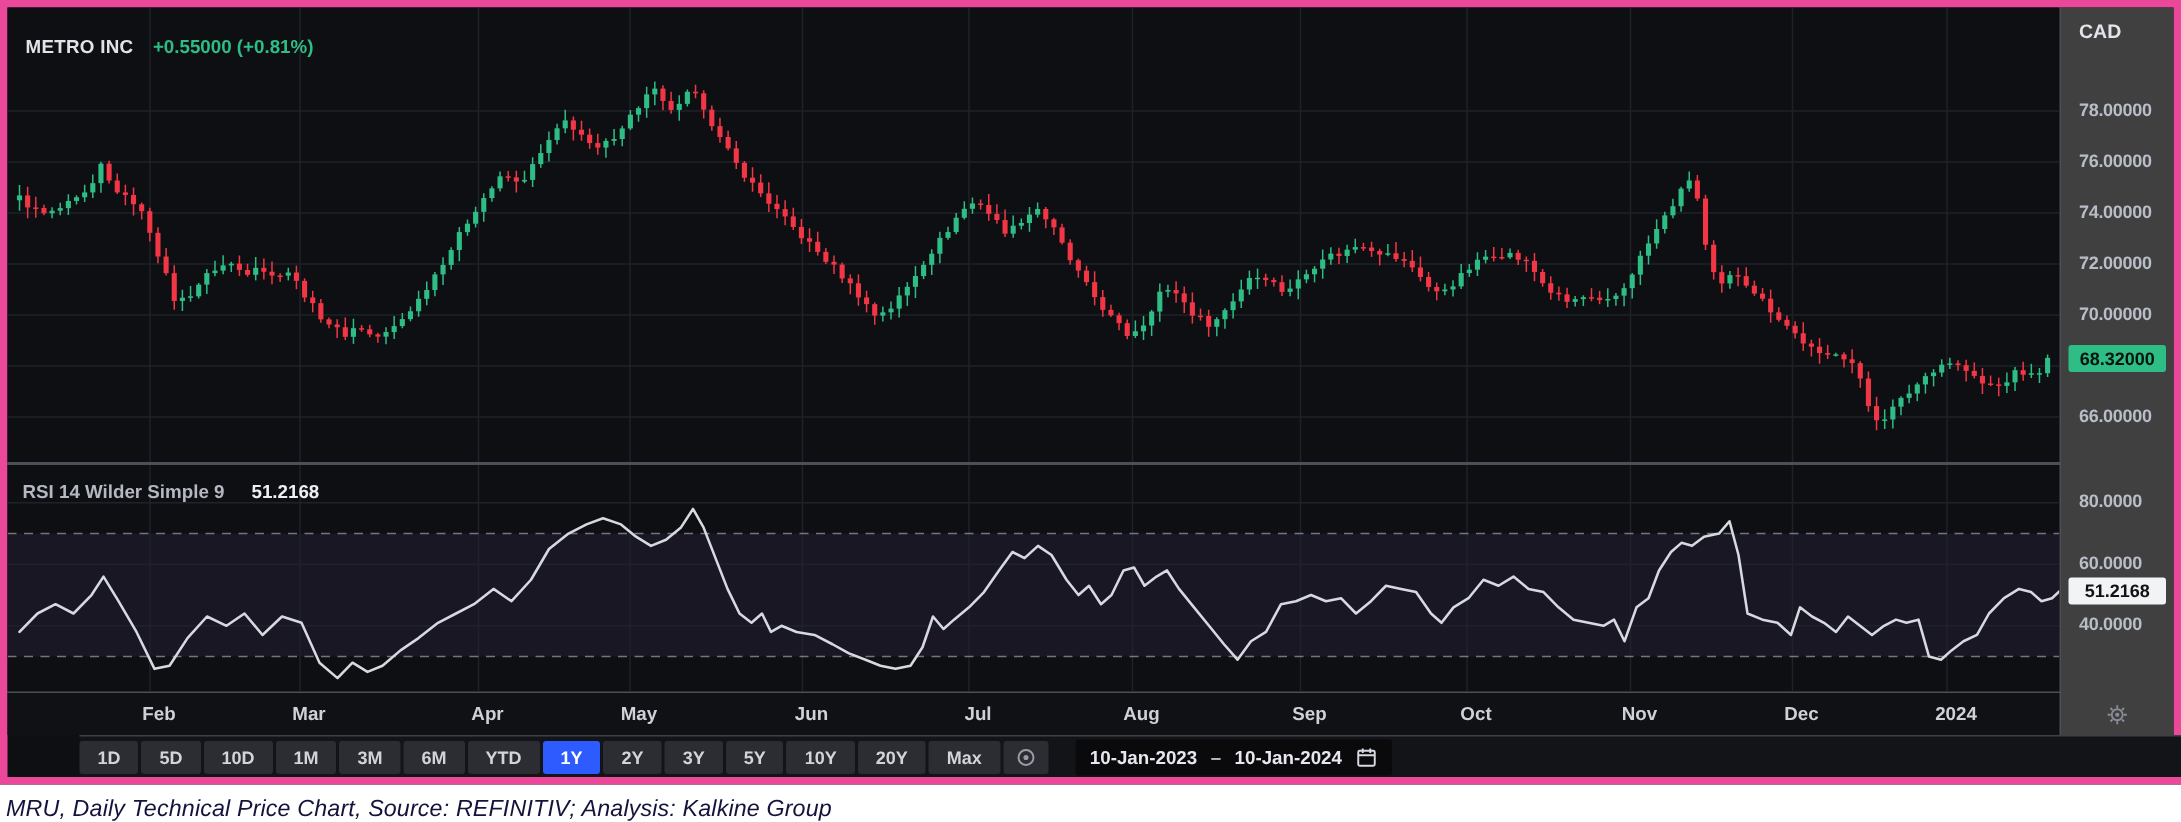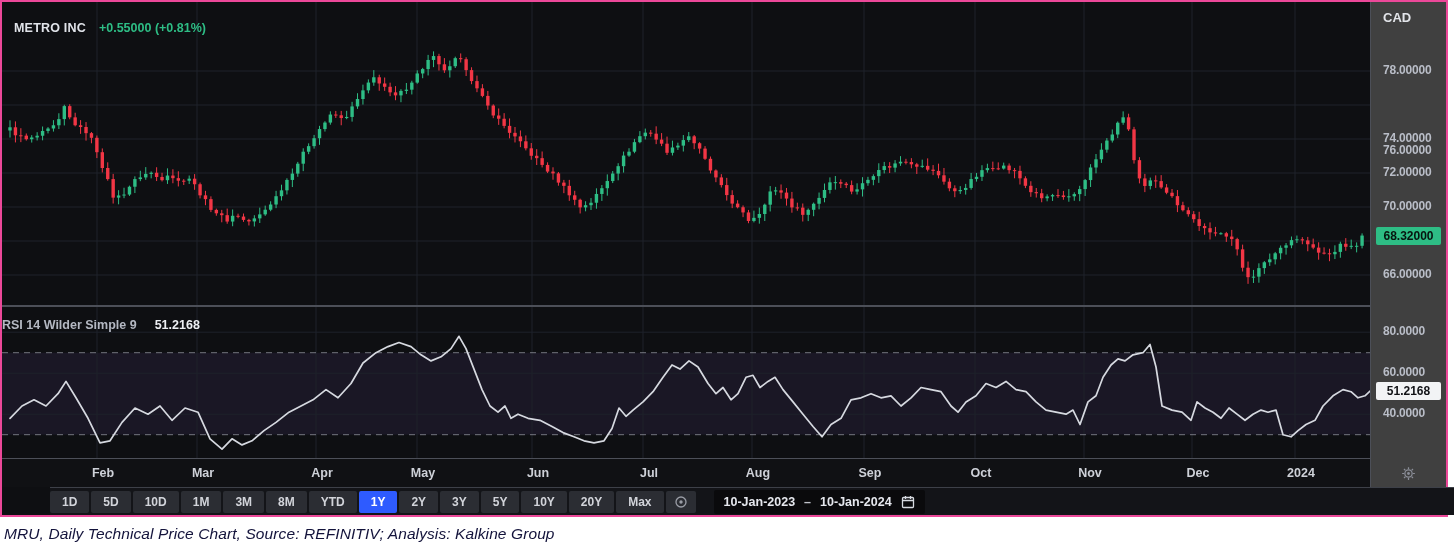--- a/index.html
+++ b/index.html
@@ -1,33 +1,33 @@
 <!DOCTYPE html>
 <html><head>
 <meta charset="utf-8">
 <style>
   html,body{margin:0;padding:0;background:#ffffff;font-family:"Liberation Sans",sans-serif;}
   .page{width:1454px;height:548px;position:relative;overflow:hidden;}
-  .widget{position:relative;width:1444px;height:513px;background:#0e0f12;border:2px solid #ec4899;}
+  .widget{position:relative;width:1444px;height:513px;background:#0e0f12;border:5px solid #ec4899;}
   .panel{position:absolute;left:0;width:1368px;overflow:hidden;background:#0e0f12;}
   .panel svg{position:absolute;left:0;top:0;display:block;}
   #price-panel{top:0;height:303px;}
   #rsi-panel{top:305px;height:151px;}
   .hsep{position:absolute;left:0;width:100%;background:#4c4f58;}
   #sep1{top:303px;height:2px;}
   #sep2{top:456px;height:1px;}
   .vsep{position:absolute;left:1368px;top:0;width:1px;height:485px;background:#4c4f58;}
   
   .legend{position:absolute;display:flex;align-items:baseline;z-index:5;white-space:nowrap;}
   #price-legend{top:19px;left:12px;gap:13px;font-size:12.5px;font-weight:700;}
   .sym{color:#e0e3e9;letter-spacing:.2px;}
   .ohlc-item .k{color:#cdd0d8;margin-right:1px;}
   .ohlc-item .v{color:#2ebd85;}
   .chg{color:#2ebd85;}
-  #rsi-legend{top:11px;left:0;gap:18px;font-size:12.5px;}
+  #rsi-legend{top:11px;left:10px;gap:18px;font-size:12.5px;}
   #rsi-title{color:#b4b8c2;font-weight:600;}
   #rsi-value{color:#edeff3;font-weight:700;}
   
   #timeaxis{position:absolute;left:0;top:457px;width:1368px;height:28px;background:#101114;}
   .month{position:absolute;top:7px;transform:translateX(-50%);font-size:12.5px;font-weight:600;color:#ced1d8;padding-left:12px;}
   
   #axiscol{position:absolute;left:1369px;top:0;width:75px;height:485px;background:#404040;}
   .cad{position:absolute;top:8px;left:12px;display:flex;align-items:center;gap:5px;color:#e2e4e9;font-size:13px;font-weight:700;cursor:pointer;}
   .ytick{position:absolute;left:12px;font-size:12px;font-weight:600;color:#b9bdc7;letter-spacing:-.2px;}
   .badge{position:absolute;left:5px;right:5px;height:18px;border-radius:2px;display:flex;align-items:center;justify-content:center;font-size:12px;font-weight:700;z-index:4;}
@@ -628,21 +628,21 @@
 
     <div id="axiscol">
       <div class="cad">
         <span>CAD</span>
         <svg width="8" height="5" viewBox="0 0 8 5">
           <path d="M0.5 0.5 L4 4 L7.5 0.5" stroke="#9b9eа8" stroke-width="1.4" fill="none"></path>
         </svg>
       </div>
       <div id="price-ticks">
           <div class="ytick" style="top: 61px;">78.00000</div>
-          <div class="ytick" style="top: 95px; margin-top: 46px;">76.00000</div>
+          <div class="ytick" style="top: 95px;">76.00000</div>
           <div class="ytick" style="top: 129px;">74.00000</div>
           <div class="ytick" style="top: 163px;">72.00000</div>
           <div class="ytick" style="top: 197px;">70.00000</div>
           <div class="ytick" style="top: 231px;">68.00000</div>
           <div class="ytick" style="top: 265px;">66.00000</div>
         </div>
       <div class="badge" id="price-badge" style="top: 224.56px;">68.32000</div>
       <div id="rsi-ticks">
           <div class="ytick" style="top: 322.2px;">80.0000</div>
           <div class="ytick" style="top: 363.2px;">60.0000</div>
@@ -660,21 +660,21 @@
       </div>
     </div>
 
     <div id="toolbar">
       <span id="range-buttons" style="display:flex;gap:2px;">
           <span class="rbtn">1D</span>
           <span class="rbtn">5D</span>
           <span class="rbtn">10D</span>
           <span class="rbtn">1M</span>
           <span class="rbtn">3M</span>
-          <span class="rbtn">8M</span>
+          <span class="rbtn">6M</span>
           <span class="rbtn">YTD</span>
           <span class="rbtn sel">1Y</span>
           <span class="rbtn">2Y</span>
           <span class="rbtn">3Y</span>
           <span class="rbtn">5Y</span>
           <span class="rbtn">10Y</span>
           <span class="rbtn">20Y</span>
           <span class="rbtn">Max</span>
         </span>
       <span class="iconbtn">

